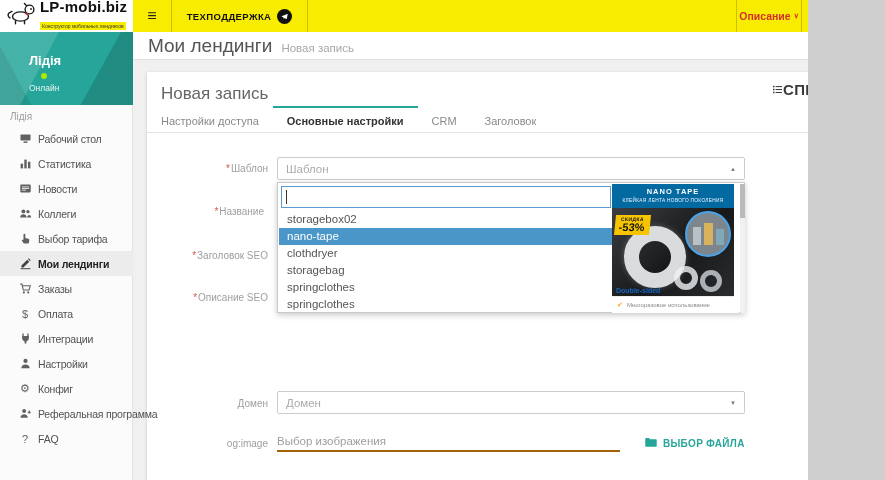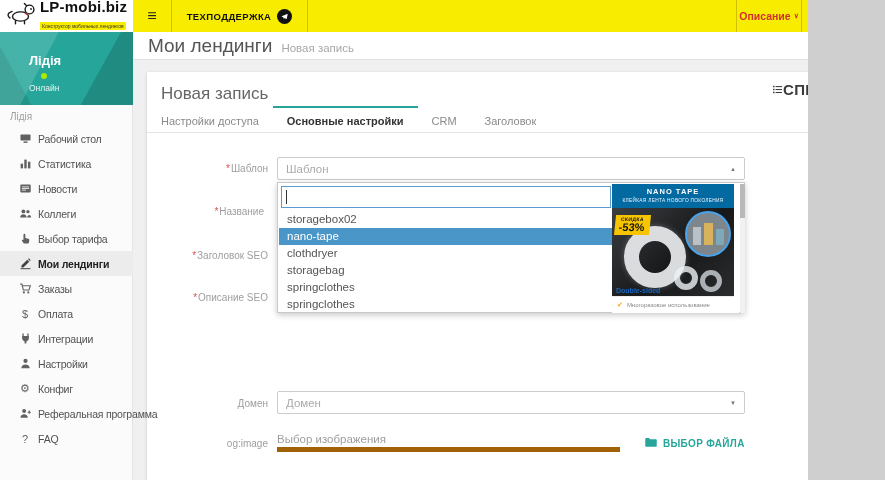--- a/index.html
+++ b/index.html
@@ -59,21 +59,21 @@
   .tab { height:27px; display:flex; align-items:center; padding:0 14px; font-size:11px; color:#8a8a8a;
          border-top:2px solid transparent; cursor:pointer; white-space:nowrap; }
   .tab.active { color:#333; font-weight:bold; border-top-color:#26A69A; }
 
   
   .flabel { position:absolute; width:120px; text-align:right; font-size:10px; color:#9e9e9e; }
   .flabel .req { color:#d9534f; margin-right:1px; }
   .selectbox { position:absolute; background:#fff; border:1px solid #ccc; border-radius:2px;
                display:flex; align-items:center; padding:0 8px; font-size:11.5px; color:#aaa; cursor:pointer; }
   .selectbox .sb-caret { margin-left:auto; font-size:6px; color:#777; }
-  .underline-input { position:absolute; border:none; border-bottom:5px solid #a16207; background:transparent;
+  .underline-input { position:absolute; border:none; border-bottom:2px solid #a16207; background:transparent;
                      font-size:11.5px; color:#444; font-family:"Liberation Sans",sans-serif; outline:none; }
   .underline-input::placeholder { color:#9e9e9e; }
   .file-btn { position:absolute; display:flex; align-items:center; gap:5px; color:#26A69A;
               font-size:10px; font-weight:bold; letter-spacing:.3px; cursor:pointer; }
 
   
   .dd-panel { left:277px; top:182px; width:468px; height:131px; background:#fff; border:1px solid #c9c9c9;
               box-shadow:0 2px 6px rgba(0,0,0,.22); z-index:25; }
   .dd-search { position:absolute; left:3px; top:3px; width:330px; height:22px; border:1px solid #5b9bd1;
                background:#fff; font-size:12px; padding:0 5px; outline:none; font-family:"Liberation Sans",sans-serif; }

